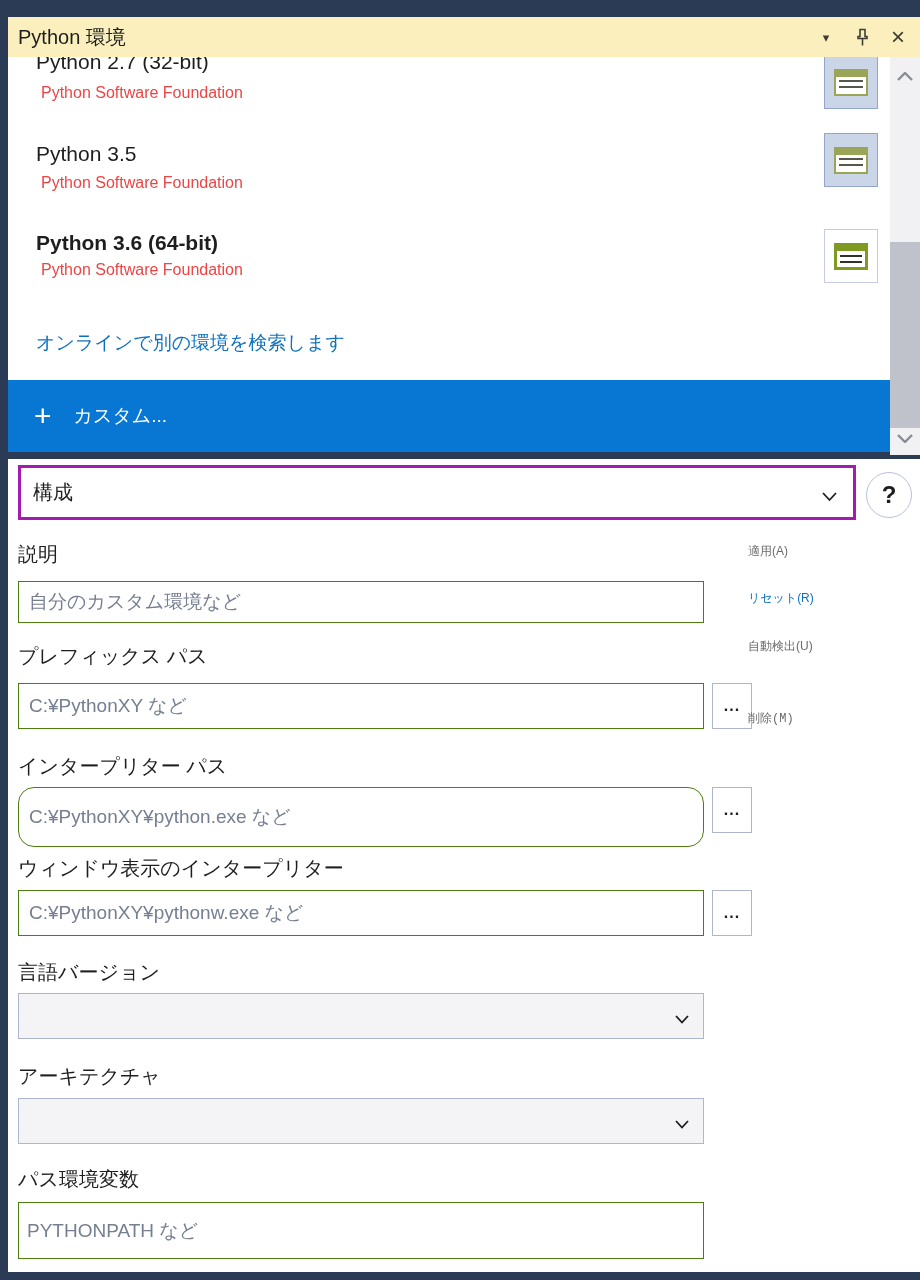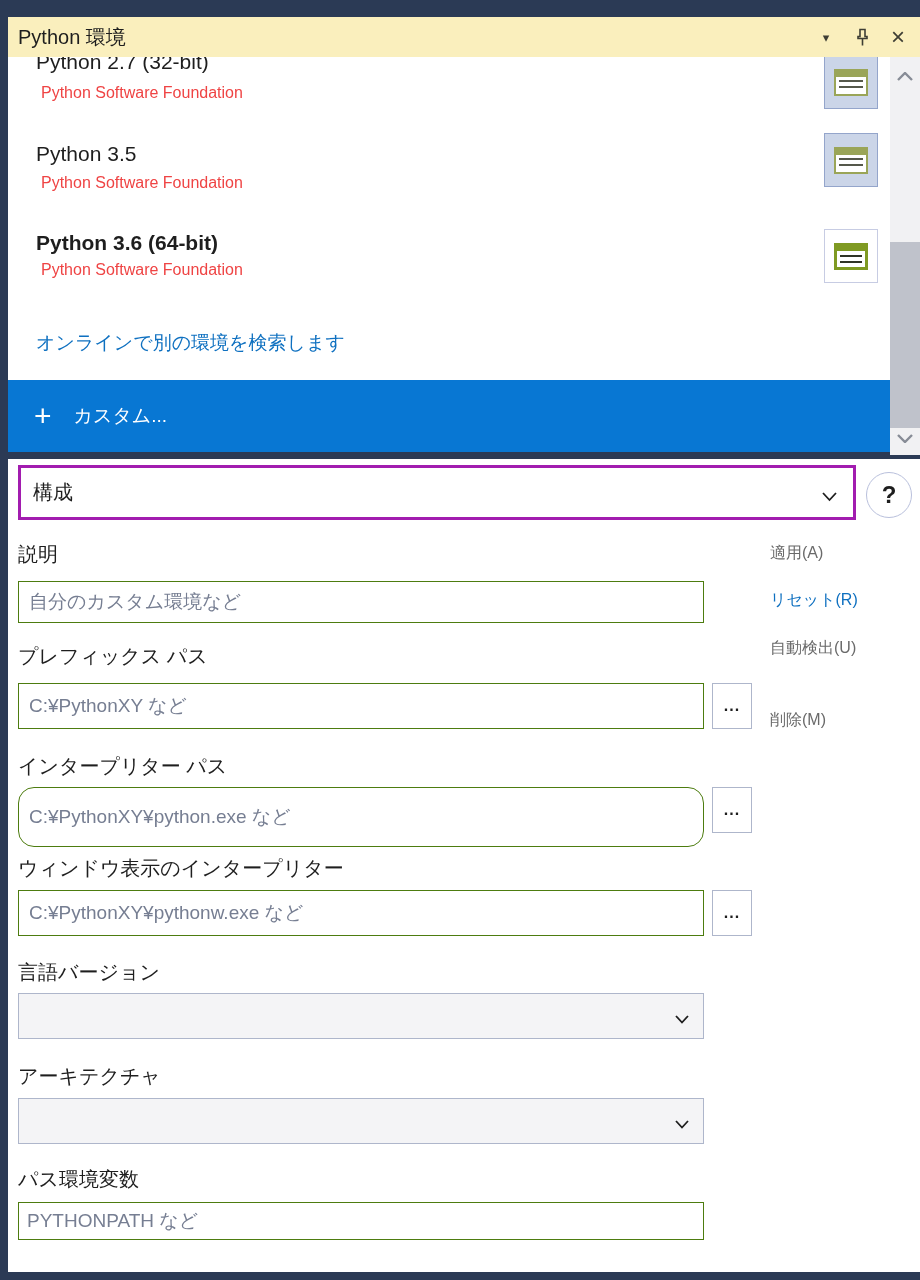--- a/index.html
+++ b/index.html
@@ -52,21 +52,21 @@
   .combo .chev{position:absolute;right:16px;top:20px;}
   .help-btn{position:absolute;left:858px;top:13px;width:46px;height:46px;border-radius:50%;box-sizing:border-box;border:1px solid #B9C0DC;background:#FFFFFF;display:flex;align-items:center;justify-content:center;font-size:24px;font-weight:700;color:#1E1E1E;cursor:pointer;}
 
   .f-label{position:absolute;left:10px;font-size:20px;color:#1E1E1E;white-space:nowrap;}
   .f-input{position:absolute;left:10px;width:686px;box-sizing:border-box;border:1px solid #4d7c0f;background:#FFFFFF;font-size:19px;color:#1E1E1E;padding:0 10px;font-family:"Liberation Sans","DejaVu Sans",sans-serif;outline:none;}
   .f-input::placeholder{color:#767E92;opacity:1;}
   .browse-btn{position:absolute;left:704px;width:40px;height:46px;box-sizing:border-box;border:1px solid #AEB6CB;background:#FFFFFF;font-size:16px;font-weight:700;color:#1E1E1E;display:flex;align-items:center;justify-content:center;letter-spacing:1px;cursor:pointer;}
   .f-select{position:absolute;left:10px;width:686px;height:46px;box-sizing:border-box;border:1px solid #AEB6CB;background:#F4F4F6;cursor:pointer;}
   .f-select .chev{position:absolute;right:14px;top:16px;}
 
-  .action{position:absolute;left:762px;font-size:16px;white-space:nowrap;cursor:pointer;}
+  .action{position:absolute;left:740px;font-size:12px;white-space:nowrap;cursor:pointer;}
   .action.gray{color:#6A6A6A;}
   .action.blue{color:#0E70C0;}
 </style>
 </head>
 <body>
 
 <div class="window">
 
   <div class="titlebar">
     <span class="title">Python 環境</span>
@@ -174,21 +174,21 @@
     <div class="f-label" style="top:604px;">アーキテクチャ</div>
     <div class="f-select" style="top:639px;">
       <span class="chev">
         <svg width="14" height="9" viewBox="0 0 14 9">
             <polyline points="1,1 7,7.5 13,1" fill="none" stroke="#1E1E1E" stroke-width="1.8"></polyline>
           </svg>
       </span>
     </div>
 
     <div class="f-label" style="top:707px;">パス環境変数</div>
-    <input class="f-input" style="top: 743px; height: 38px; padding-left: 8px;" placeholder="PYTHONPATH など">
+    <input class="f-input" style="top: 743px; height: 57px; padding-left: 8px;" placeholder="PYTHONPATH など">
 
     <div class="action gray" style="top:84px;">適用(A)</div>
     <div class="action blue" style="top:131px;">リセット(R)</div>
     <div class="action gray" style="top:179px;">自動検出(U)</div>
-    <div class="action gray" style="top:251px;">削除(M)</div>
+    <div class="action gray" style="top:251px;font-family:Liberation Mono, monospace;">削除(M)</div>
   </div>
 
 </div>
 
 </body></html>

